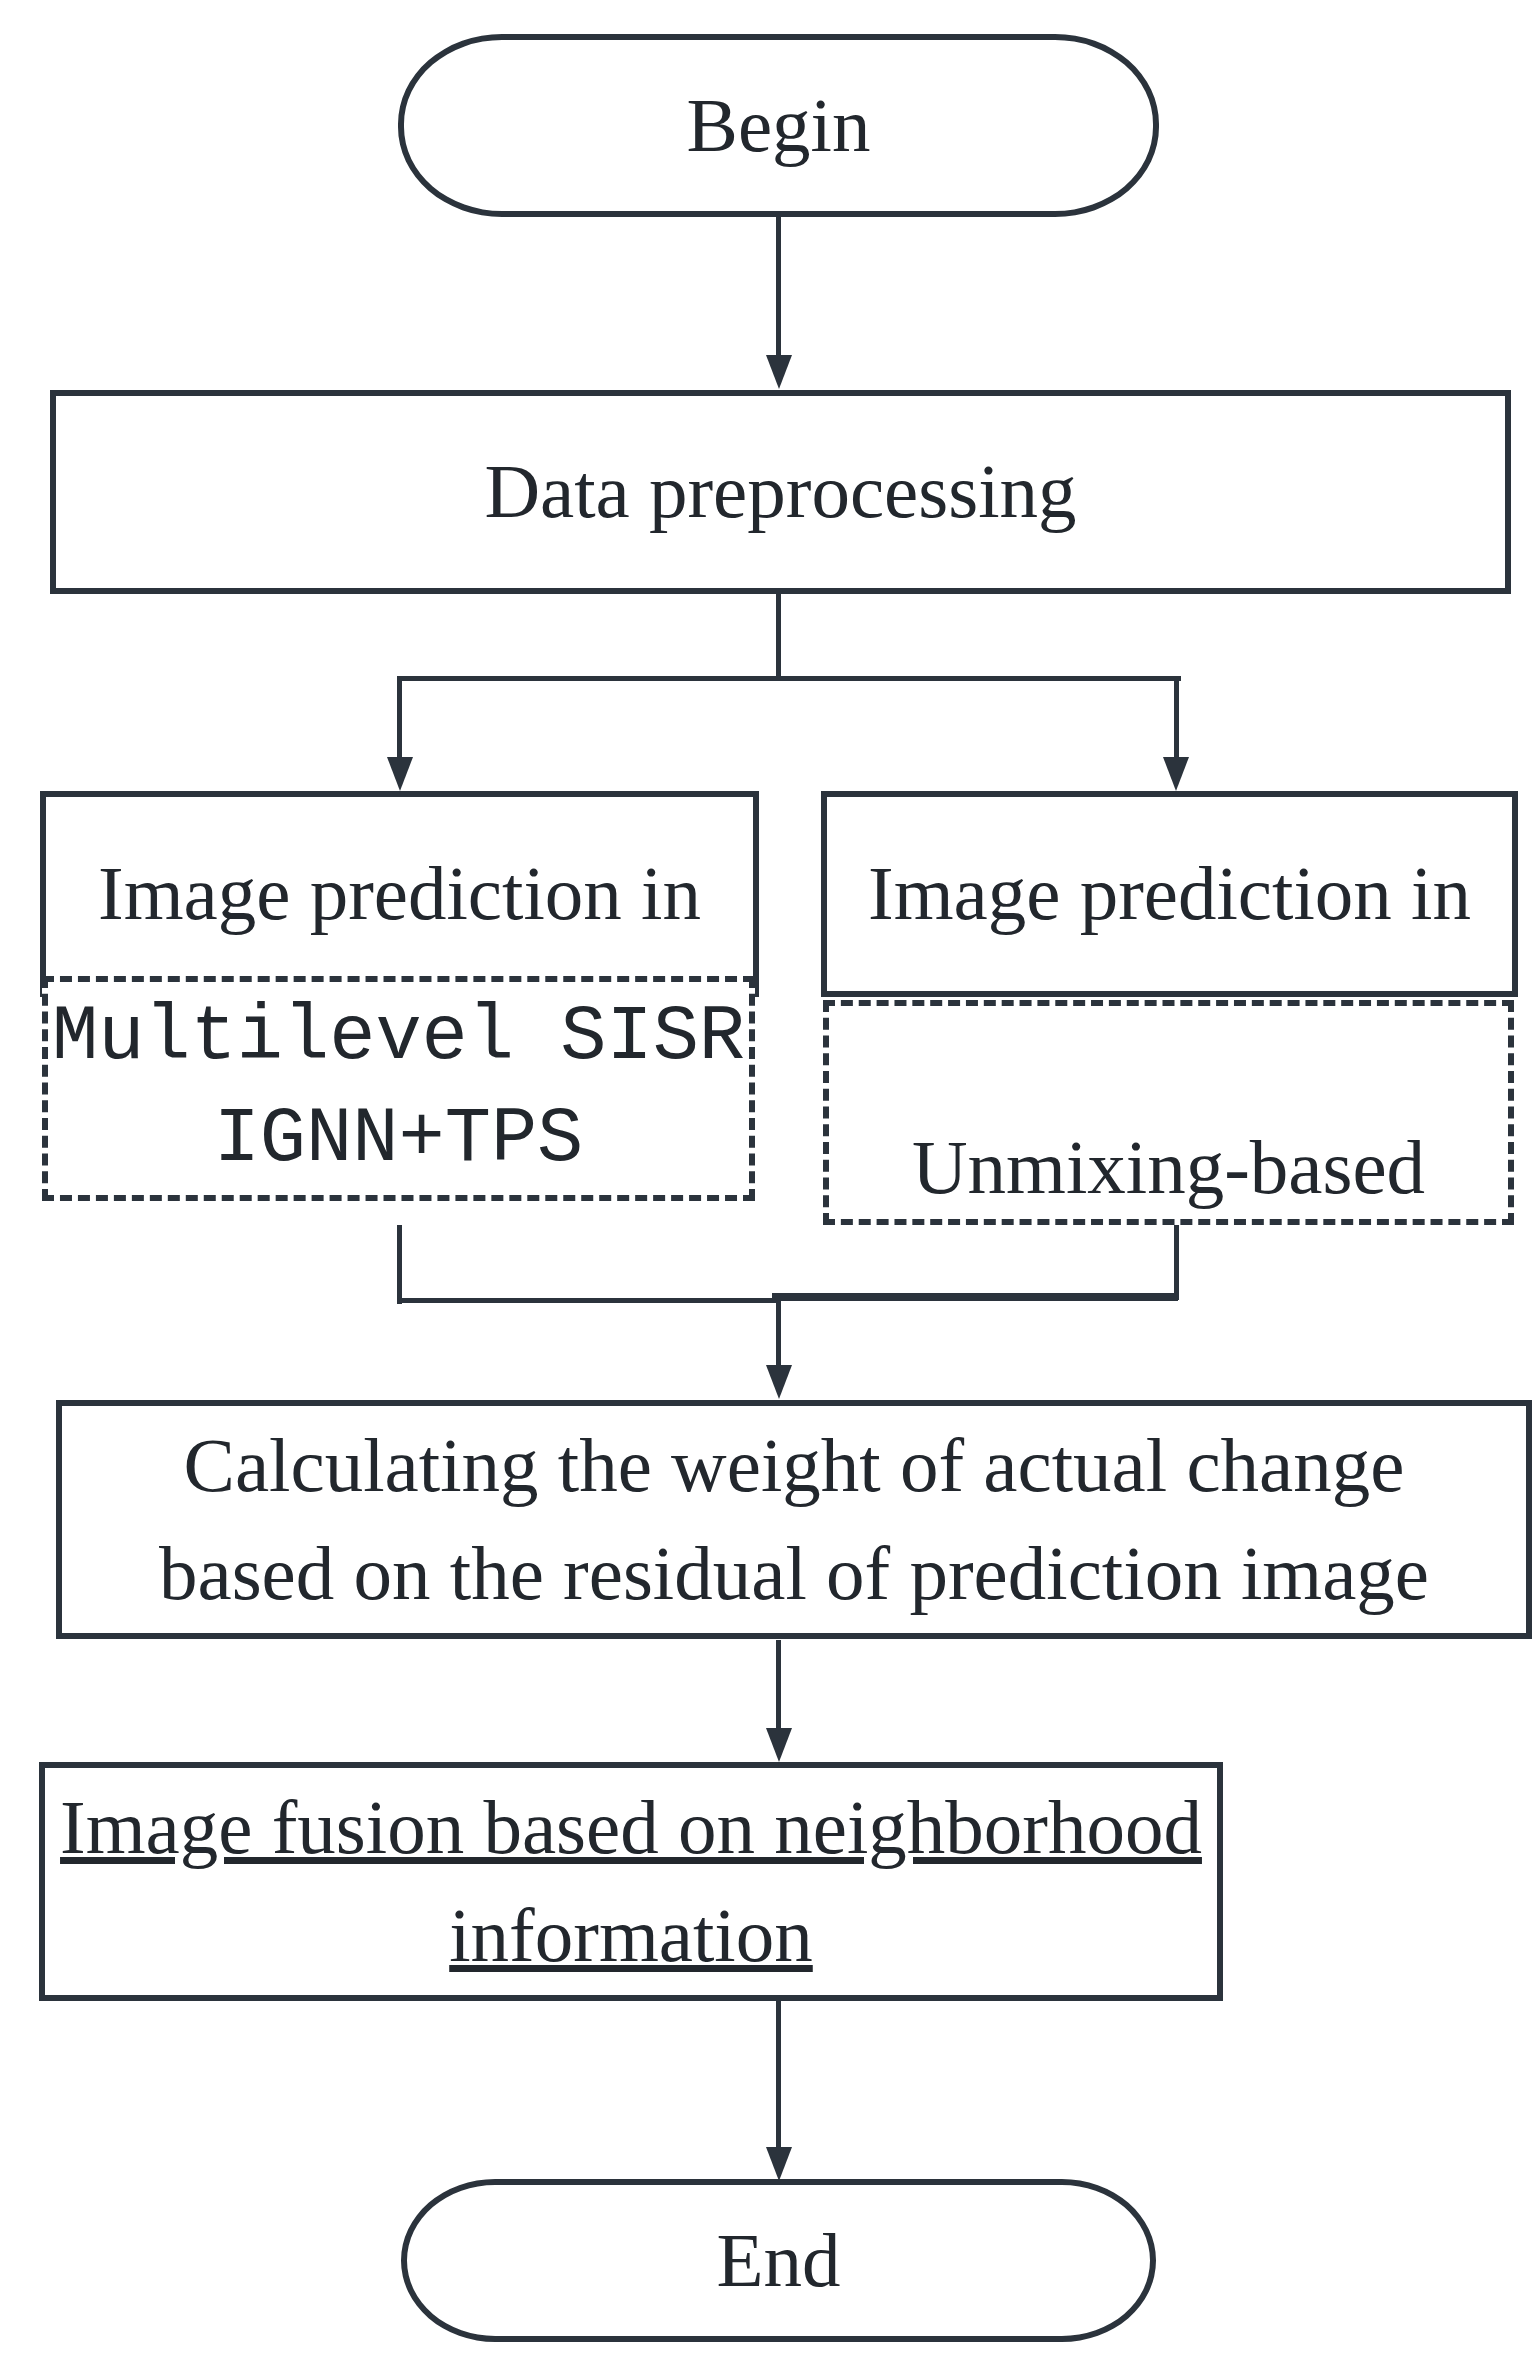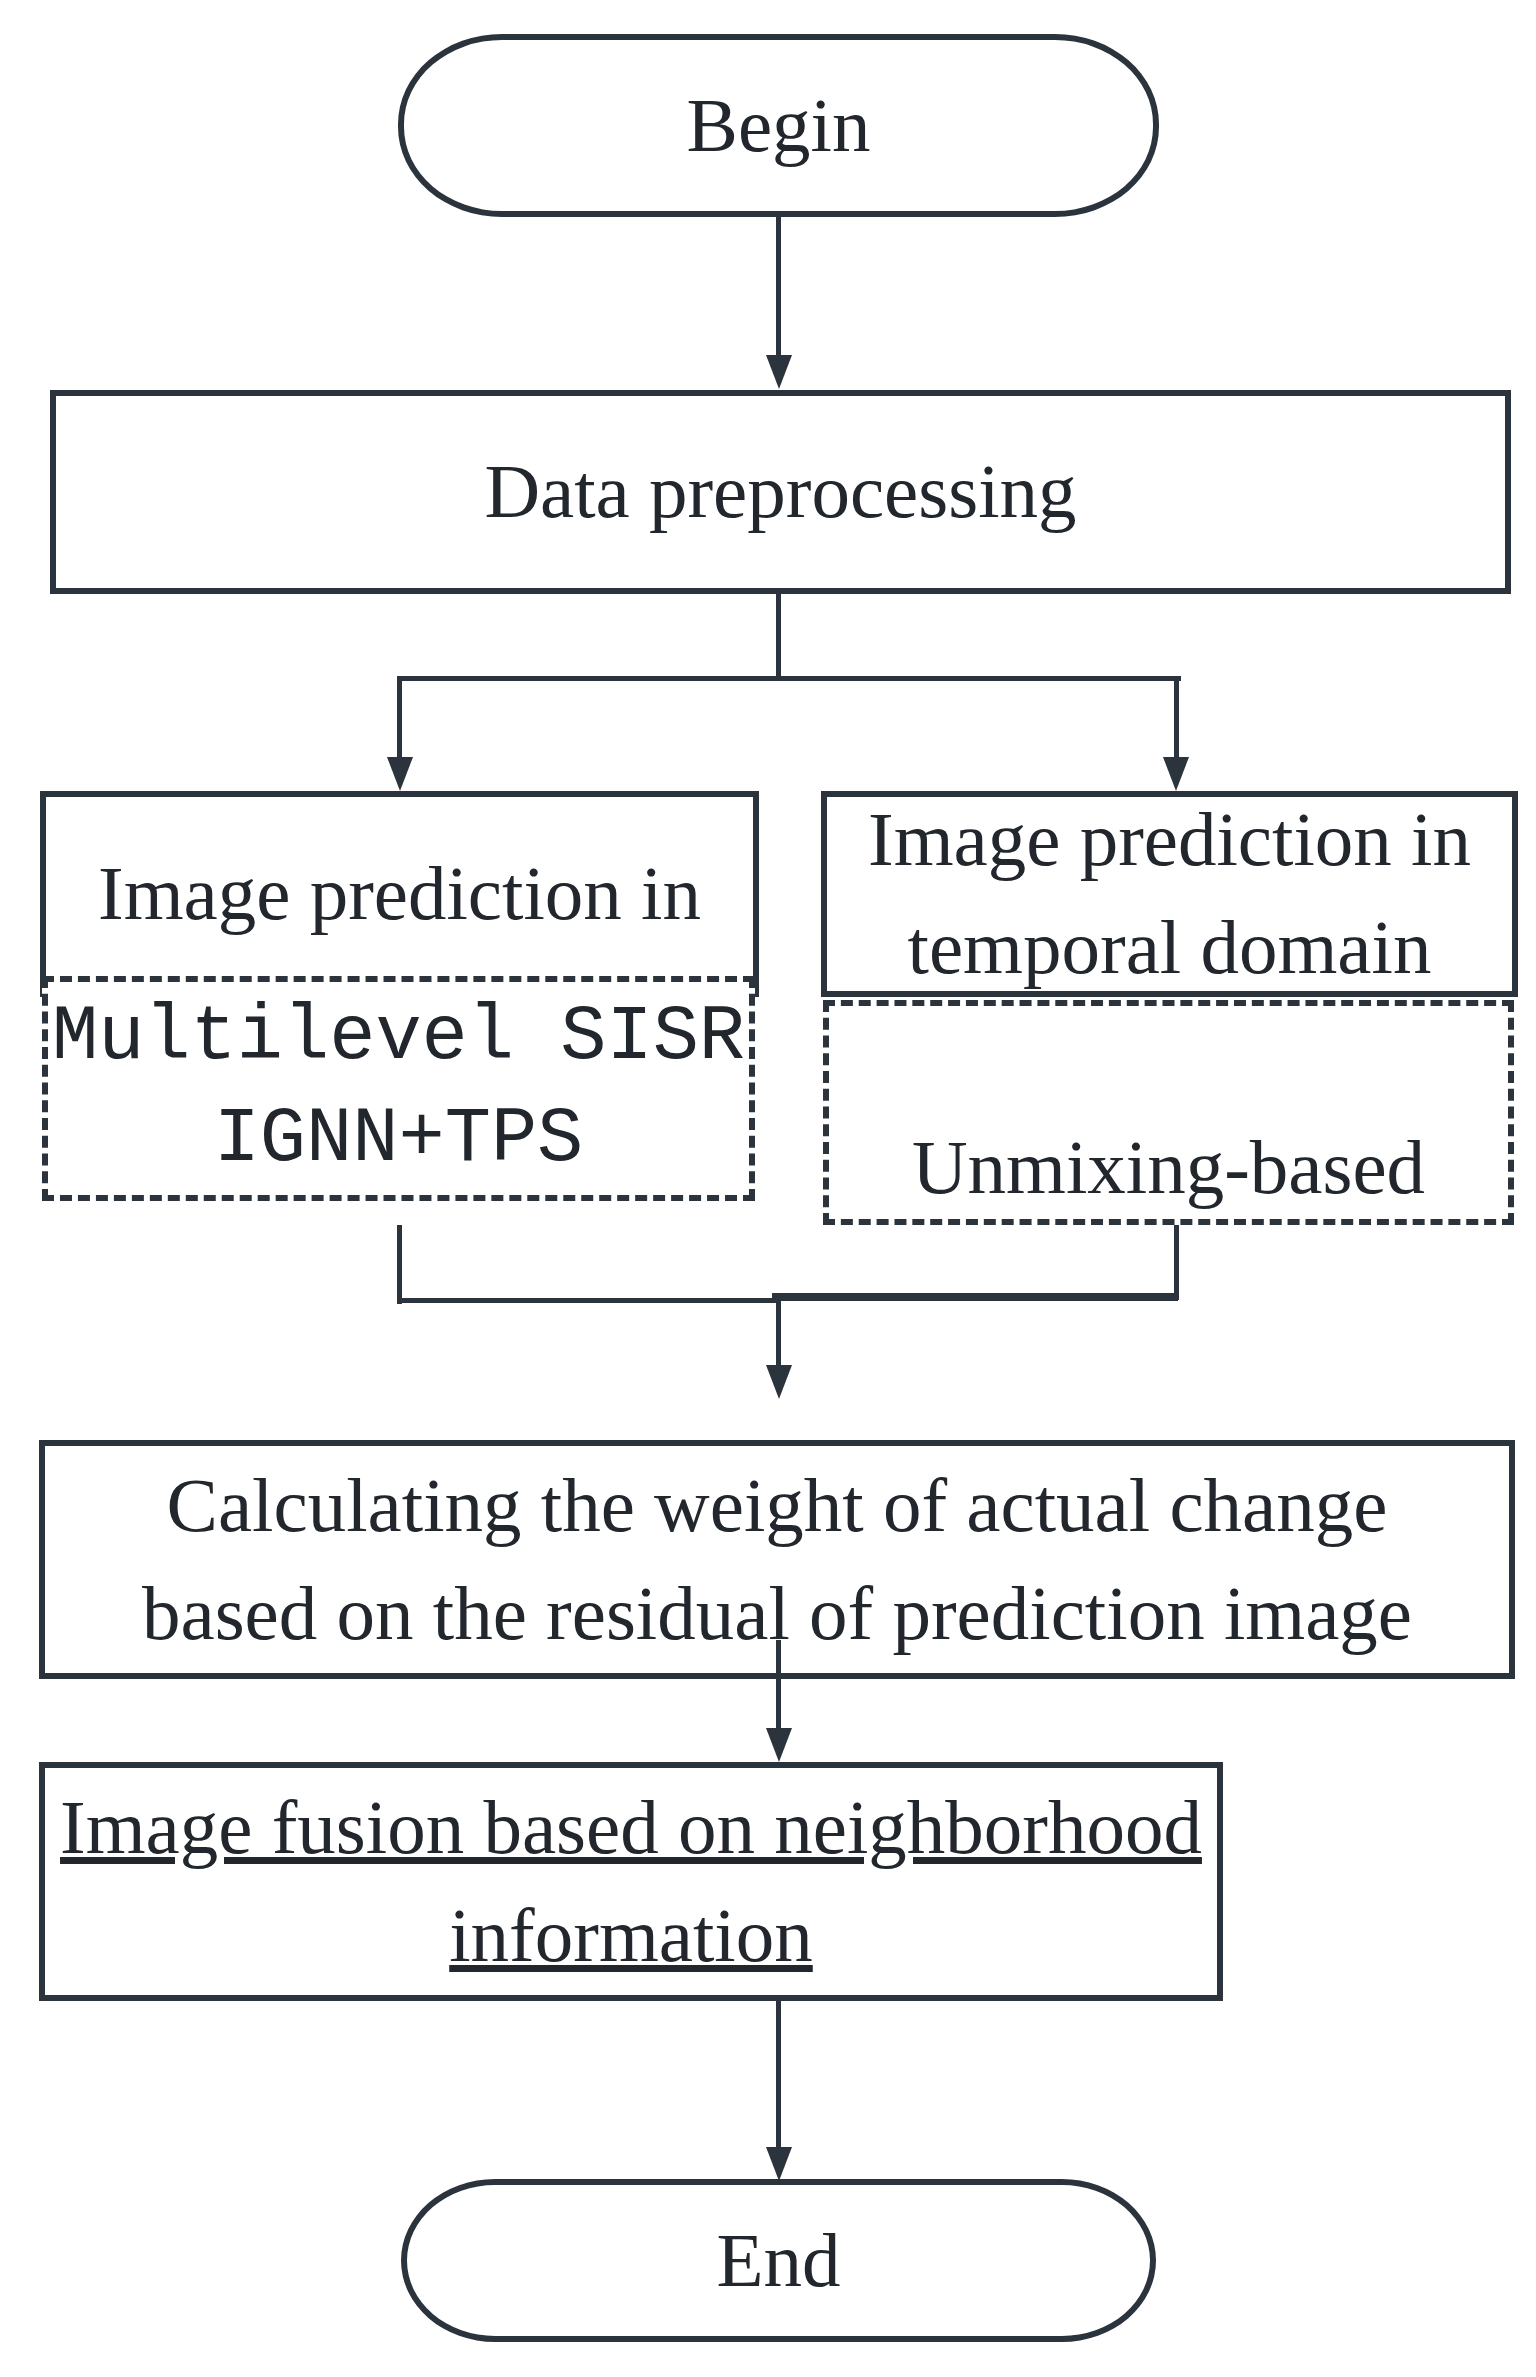--- a/index.html
+++ b/index.html
@@ -68,40 +68,39 @@
   <div class="arrowhead" style="left:387px; top:757px;"></div>
   <div class="vline" style="left:1174px; top:681px; height:76px;"></div>
   <div class="arrowhead" style="left:1163px; top:757px;"></div>
 
   <div class="node" style="left:40px; top:791px; width:719px; height:206px;">
     <span class="line">Image prediction in</span>
   </div>
 
   <div class="node" style="left:821px; top:791px; width:697px; height:206px;">
     <span class="line">Image prediction in</span>
-    <span class="line">temporal domain</span>
   </div>
 
   <div class="node node--dashed" style="left:42px; top:976px; width:713px; height:225px;font-family:Liberation Mono, monospace;">
     <span class="line">Multilevel SISR</span>
     <span class="line">IGNN+TPS</span>
   </div>
 
   <div class="node node--dashed" style="left:823px; top:1000px; width:691px; height:225px;justify-content:flex-end;">
     <span class="line">Unmixing-based</span>
   </div>
 
   <div class="vline" style="left:397px; top:1225px; height:79px;"></div>
   <div class="vline" style="left:1174px; top:1225px; height:75px;"></div>
   <div class="hline" style="left:397px; top:1298px; width:384px;"></div>
   <div class="hline" style="left:772px; top:1293px; width:406px; height:8px;"></div>
   <div class="vline" style="left:776px; top:1298px; height:67px;"></div>
   <div class="arrowhead" style="left:766px; top:1365px;"></div>
 
-  <div class="node" style="left:39px; top:1400px; width:1476px; height:239px;margin-top:40px;">
+  <div class="node" style="left:56px; top:1400px; width:1476px; height:239px;">
     <span class="line">Calculating the weight of actual change</span>
     <span class="line">based on the residual of prediction image</span>
   </div>
 
   <div class="vline" style="left:776px; top:1640px; height:88px;"></div>
   <div class="arrowhead" style="left:766px; top:1728px;"></div>
 
   <div class="node" style="left:39px; top:1762px; width:1184px; height:239px;text-decoration:underline;">
     <span class="line">Image fusion based on neighborhood</span>
     <span class="line">information</span>

